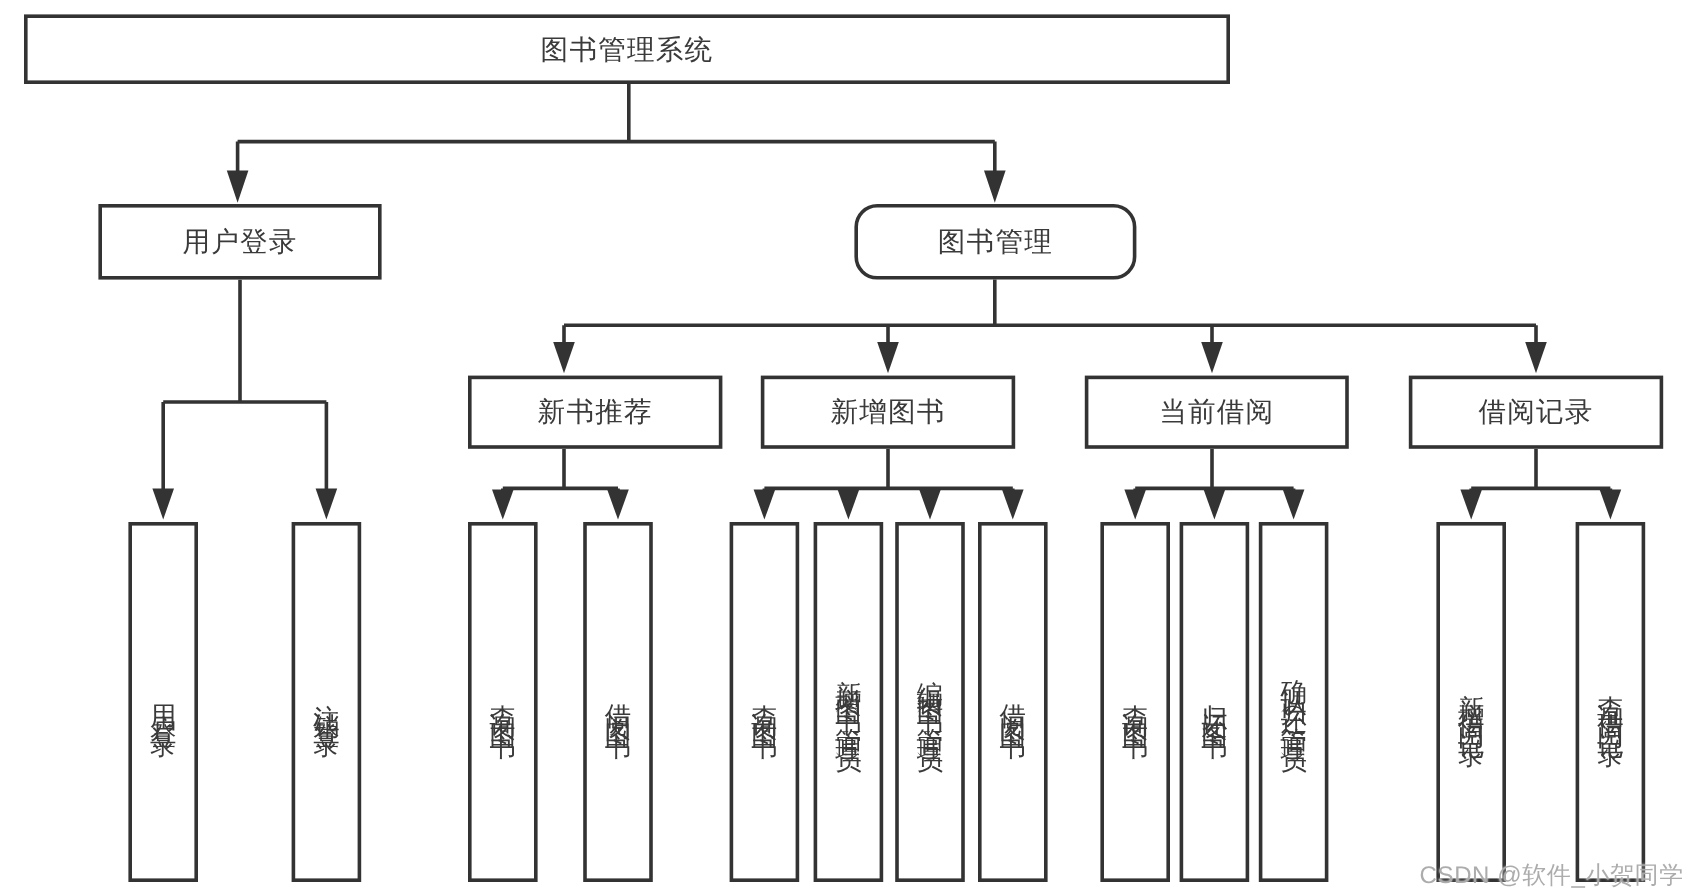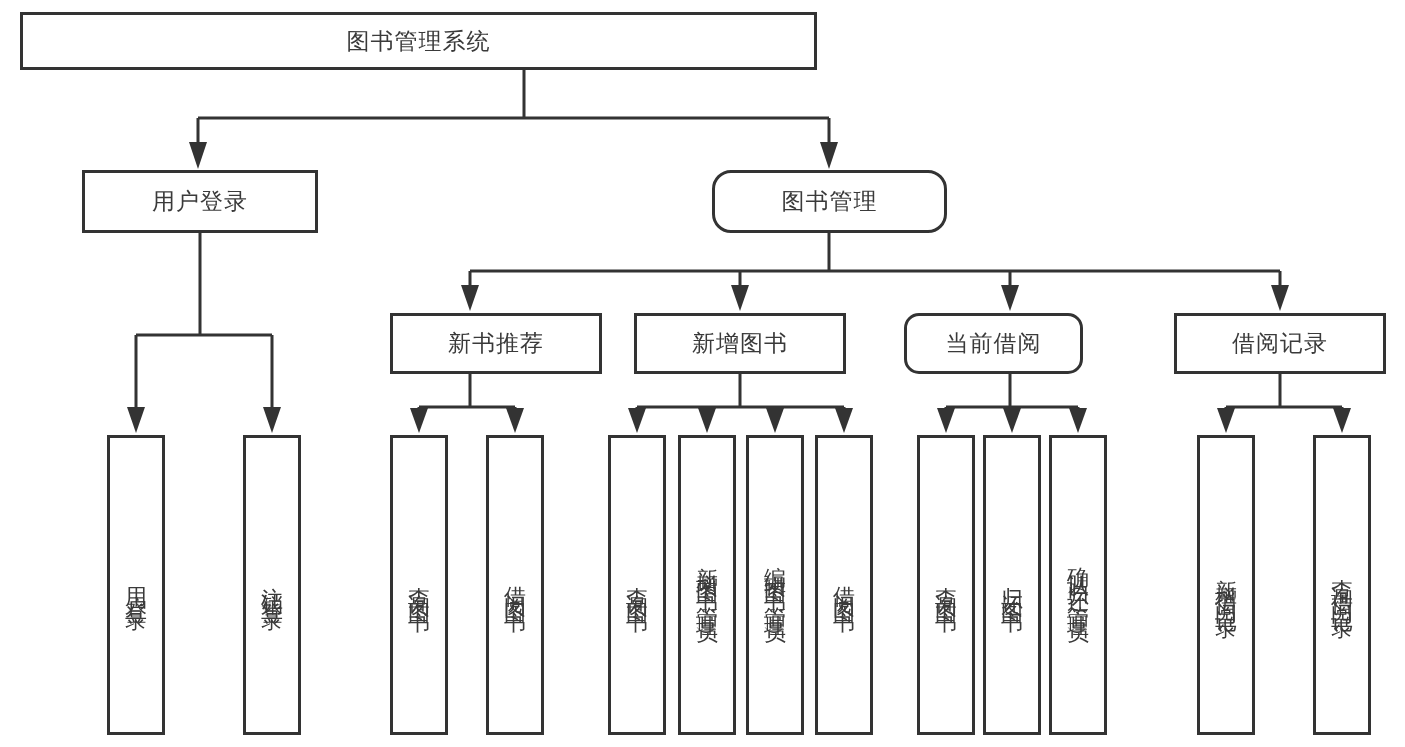--- a/index.html
+++ b/index.html
@@ -105,38 +105,38 @@
       <polygon points="766,408 784,408 775,433"></polygon>
       <polygon points="835,408 853,408 844,433"></polygon>
       <polygon points="937,408 955,408 946,433"></polygon>
       <polygon points="1003,408 1021,408 1012,433"></polygon>
       <polygon points="1069,408 1087,408 1078,433"></polygon>
       <polygon points="1217,408 1235,408 1226,433"></polygon>
       <polygon points="1333,408 1351,408 1342,433"></polygon>
     </g>
   </svg>
 
-  <div class="hbox" style="left:20px; top:12px; width:797px; height:58px;">
+  <div class="hbox" style="left:20px; top:12px; width:1005px; height:58px;">
     <span class="hlabel">图书管理系统</span>
   </div>
 
   <div class="hbox" style="left:82px; top:170px; width:236px; height:63px;">
     <span class="hlabel">用户登录</span>
   </div>
   <div class="hbox" style="left:712px; top:170px; width:235px; height:63px;border-radius:19px;">
     <span class="hlabel">图书管理</span>
   </div>
 
   <div class="hbox" style="left:364px; top:313px; width:212px; height:61px;margin-left:26px;">
     <span class="hlabel">新书推荐</span>
   </div>
   <div class="hbox" style="left:634px; top:313px; width:212px; height:61px;">
     <span class="hlabel">新增图书</span>
   </div>
-  <div class="hbox" style="left:904px; top:313px; width:179px; height:61px;border-radius:15px;">
+  <div class="hbox" style="left:904px; top:313px; width:220px; height:61px;">
     <span class="hlabel">当前借阅</span>
   </div>
   <div class="hbox" style="left:1174px; top:313px; width:212px; height:61px;">
     <span class="hlabel">借阅记录</span>
   </div>
 
   <div class="vbox" style="left:107px;">
     <span class="vlabel">用户登录</span>
   </div>
   <div class="vbox" style="left:243px;">
@@ -173,14 +173,15 @@
     <span class="vlabel">确认归还（管理员）</span>
   </div>
 
   <div class="vbox" style="left:1197px;">
     <span class="vlabel">新增借阅记录</span>
   </div>
   <div class="vbox" style="left:1313px;">
     <span class="vlabel">查询借阅记录</span>
   </div>
 
+  <div class="watermark">CSDN @软件_小贺同学</div>
 
 </div>
 
 </body></html>

